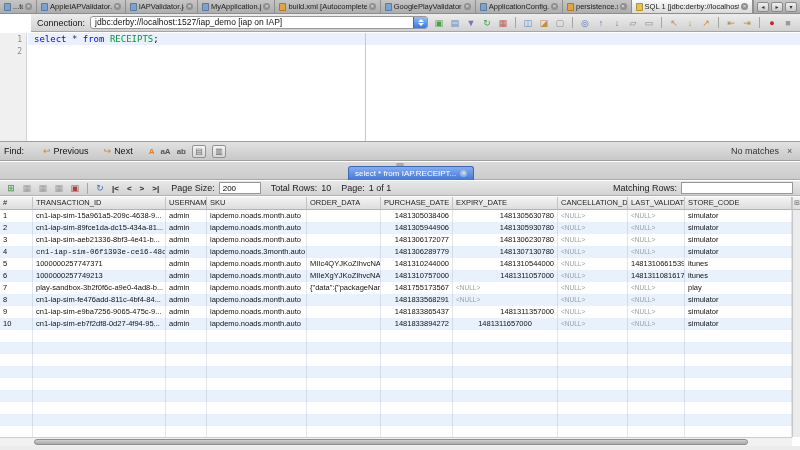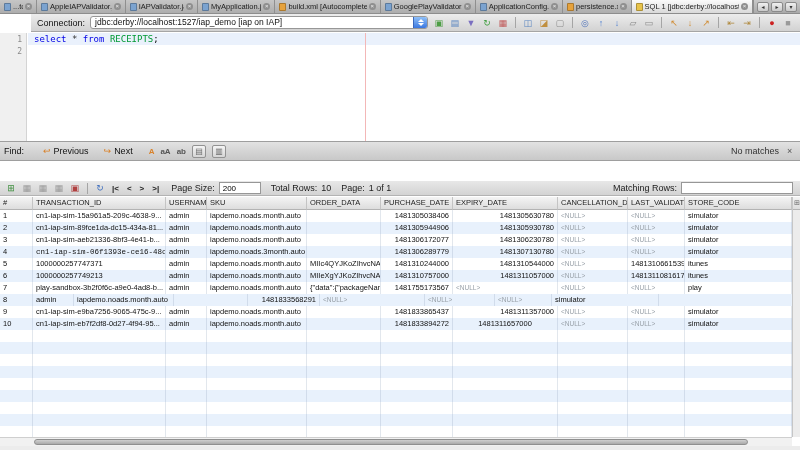--- a/index.html
+++ b/index.html
@@ -247,20 +247,27 @@
         <span class="fb-ico" style="color: rgb(217, 130, 43);">A</span>
         <span class="fb-ico" style="color: rgb(85, 85, 85);">aA</span>
         <span class="fb-ico" style="color: rgb(85, 85, 85);">ab</span>
         <span class="fb-btn">▤</span>
         <span class="fb-btn">▥</span>
       </div>
     <span class="fb-status">No matches</span>
     <span class="fb-close">×</span>
   </div>
 
+  <div class="resulttabs">
+    <div class="handle-dot"></div>
+    <div class="rtab">
+      <span>select * from IAP.RECEIPT...</span>
+      <span class="rtab-close">×</span>
+    </div>
+  </div>
 
   <div class="rtoolbar">
     <div class="tb-icons" style="flex:0 0 auto">
         <span class="rt-ico" style="color: rgb(63, 143, 63);">⊞</span>
         <span class="rt-ico" style="color: rgb(154, 154, 154);">▦</span>
         <span class="rt-ico" style="color: rgb(154, 154, 154);">▦</span>
         <span class="rt-ico" style="color: rgb(154, 154, 154);">▦</span>
         <span class="rt-ico" style="color: rgb(176, 64, 64);">▣</span>
         <span class="tb-sep"></span>
         <span class="rt-ico" style="color: rgb(63, 111, 191);">↻</span>
@@ -374,20 +381,21 @@
           <div class="gcell" style="width: 100px;">iapdemo.noads.month.auto</div>
           <div class="gcell" style="width: 74px;">{"data":{"packageNam...</div>
           <div class="gcell numv" style="width: 72px;">1481755173567</div>
           <div class="gcell nullv" style="width: 105px;">&lt;NULL&gt;</div>
           <div class="gcell nullv" style="width: 70px;">&lt;NULL&gt;</div>
           <div class="gcell nullv" style="width: 57px;">&lt;NULL&gt;</div>
           <div class="gcell" style="width: 107px;">play</div>
         </div>
         <div class="grow even">
           <div class="gcell" style="width: 33px;">8</div>
+          <div class="gcell" style="width: 133px;">cn1-iap-sim-fe476add-811c-4bf4-84...</div>
           <div class="gcell" style="width: 41px;">admin</div>
           <div class="gcell" style="width: 100px;">iapdemo.noads.month.auto</div>
           <div class="gcell" style="width: 74px;"></div>
           <div class="gcell numv" style="width: 72px;">1481833568291</div>
           <div class="gcell nullv" style="width: 105px;">&lt;NULL&gt;</div>
           <div class="gcell nullv" style="width: 70px;">&lt;NULL&gt;</div>
           <div class="gcell nullv" style="width: 57px;">&lt;NULL&gt;</div>
           <div class="gcell" style="width: 107px;">simulator</div>
         </div>
         <div class="grow odd">

